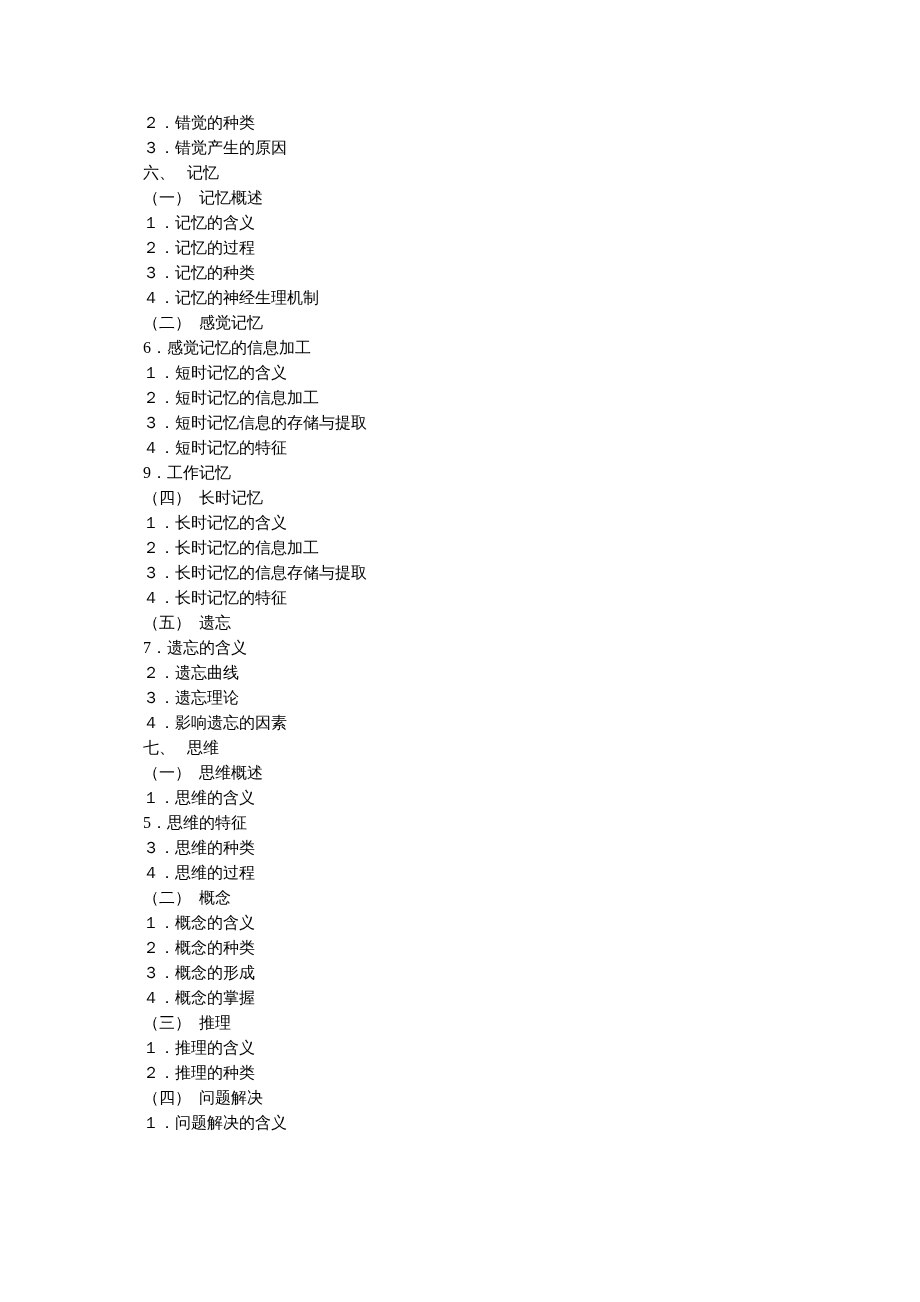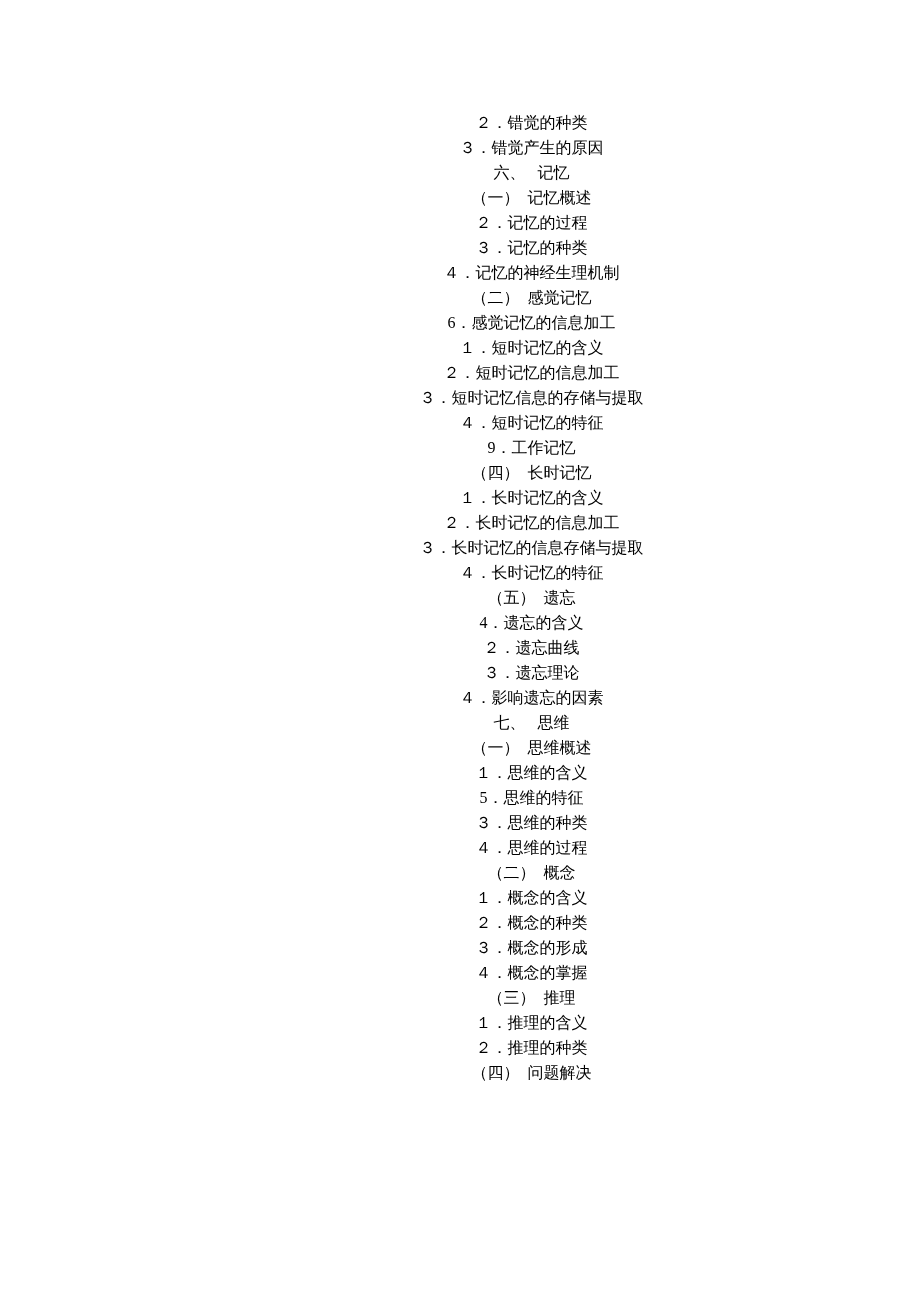--- a/index.html
+++ b/index.html
@@ -1,19 +1,18 @@
 <!DOCTYPE html>
 <html><head>
   <meta charset="utf-8">
   <style>
     * {
       margin: 0;
       padding: 0;
       box-sizing: border-box;
-      text-align: center;
     }
     body {
       background: #ffffff;
       font-family: "SimSun", "宋体", serif;
       width: 920px;
       padding-top: 110px;
       padding-left: 143px;
     }
     .line {
       font-size: 16px;
@@ -23,48 +22,50 @@
     }
   </style>
 </head>
 <body>
 
 <div id="content">
     <div class="line">２．错觉的种类</div>
     <div class="line">３．错觉产生的原因</div>
     <div class="line">六、   记忆</div>
     <div class="line">（一）  记忆概述</div>
+    <div class="line">１．记忆的含义</div>
     <div class="line">２．记忆的过程</div>
     <div class="line">３．记忆的种类</div>
     <div class="line">４．记忆的神经生理机制</div>
     <div class="line">（二）  感觉记忆</div>
     <div class="line">6．感觉记忆的信息加工</div>
     <div class="line">１．短时记忆的含义</div>
     <div class="line">２．短时记忆的信息加工</div>
     <div class="line">３．短时记忆信息的存储与提取</div>
     <div class="line">４．短时记忆的特征</div>
     <div class="line">9．工作记忆</div>
     <div class="line">（四）  长时记忆</div>
     <div class="line">１．长时记忆的含义</div>
     <div class="line">２．长时记忆的信息加工</div>
     <div class="line">３．长时记忆的信息存储与提取</div>
     <div class="line">４．长时记忆的特征</div>
     <div class="line">（五）  遗忘</div>
-    <div class="line">4．遗忘的含义</div>
+    <div class="line">7．遗忘的含义</div>
     <div class="line">２．遗忘曲线</div>
     <div class="line">３．遗忘理论</div>
     <div class="line">４．影响遗忘的因素</div>
     <div class="line">七、   思维</div>
     <div class="line">（一）  思维概述</div>
     <div class="line">１．思维的含义</div>
     <div class="line">5．思维的特征</div>
     <div class="line">３．思维的种类</div>
     <div class="line">４．思维的过程</div>
     <div class="line">（二）  概念</div>
     <div class="line">１．概念的含义</div>
     <div class="line">２．概念的种类</div>
     <div class="line">３．概念的形成</div>
     <div class="line">４．概念的掌握</div>
     <div class="line">（三）  推理</div>
     <div class="line">１．推理的含义</div>
     <div class="line">２．推理的种类</div>
     <div class="line">（四）  问题解决</div>
+    <div class="line">１．问题解决的含义</div>
   </div>
 
 </body></html>

